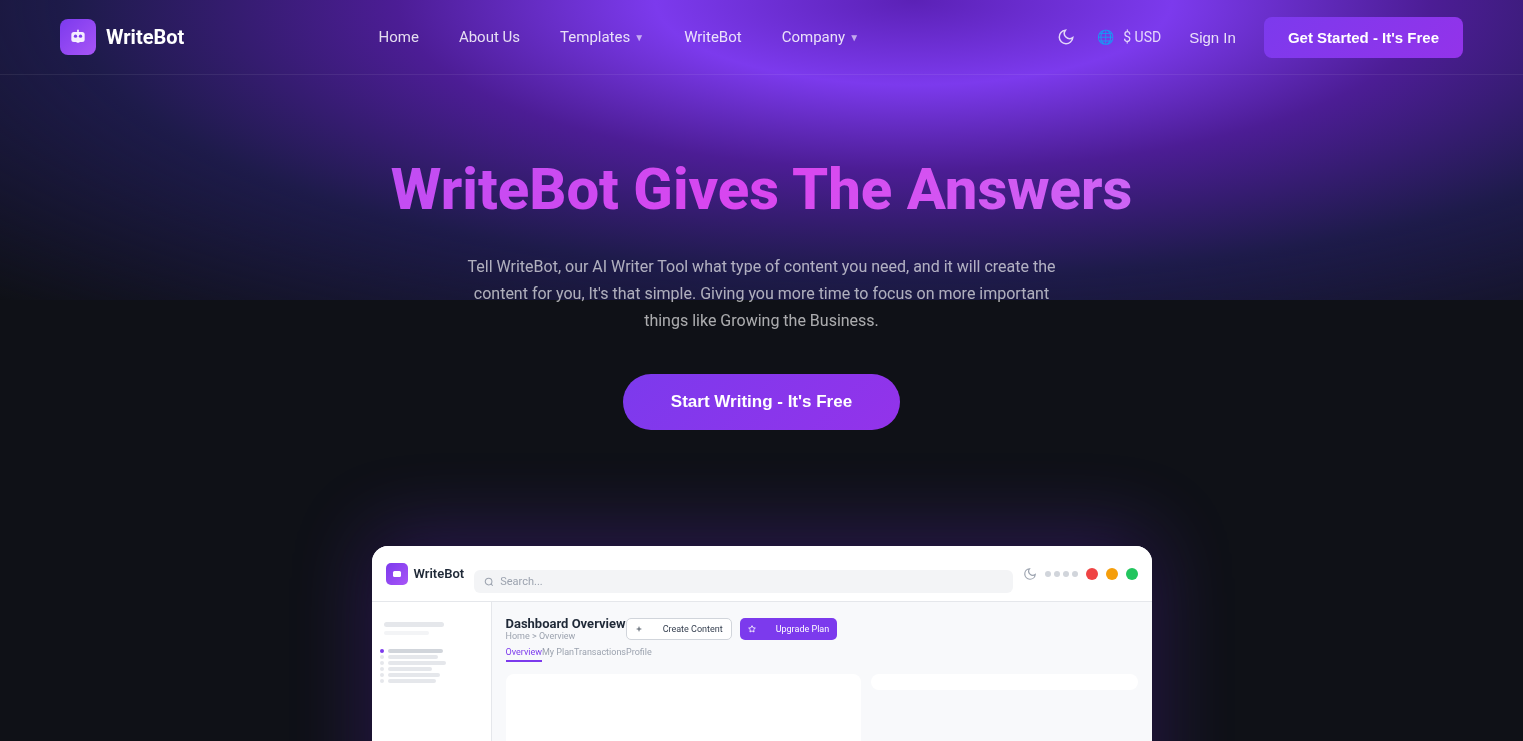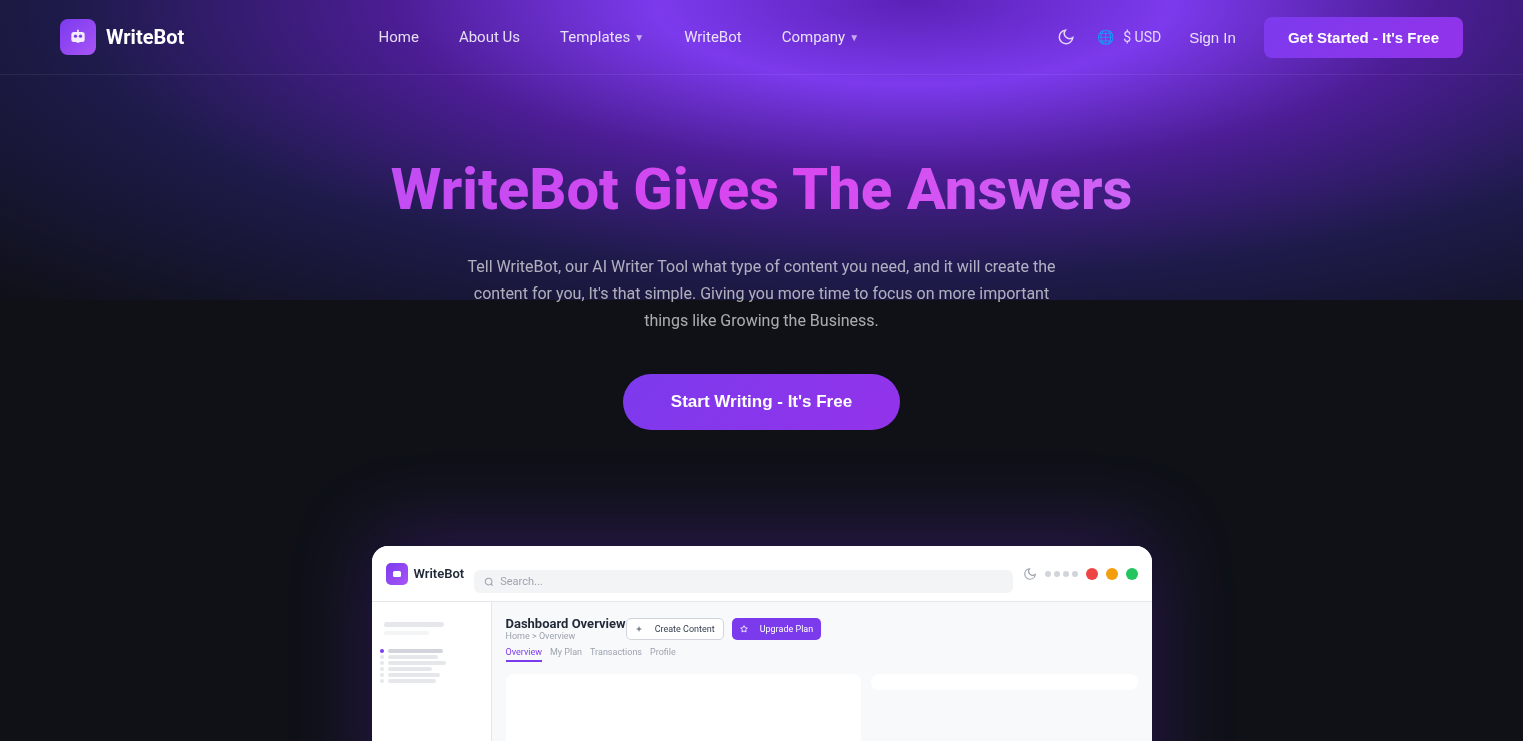--- a/index.html
+++ b/index.html
@@ -301,38 +301,38 @@
       gap: 8px;
     }
 
     .dash-action-btn {
       height: 22px;
       border-radius: 5px;
       display: flex;
       align-items: center;
       padding: 0 8px;
       font-size: 9px;
-      gap: 12px;
+      gap: 20px;
     }
 
     .btn-outline-dash {
       border: 1px solid #d1d5db;
       background: #fff;
       color: #374151;
     }
 
     .btn-purple-dash {
       background: #7c3aed;
       border: none;
       color: #fff;
     }
 
     .dash-tabs {
       display: flex;
-      gap: 8px;
+      gap: 0;
       margin-bottom: 12px;
       margin-top: 0;
     }
 
     .dash-tab {
       font-size: 9px;
       color: #9ca3af;
       padding-bottom: 3px;
       cursor: pointer;
     }

